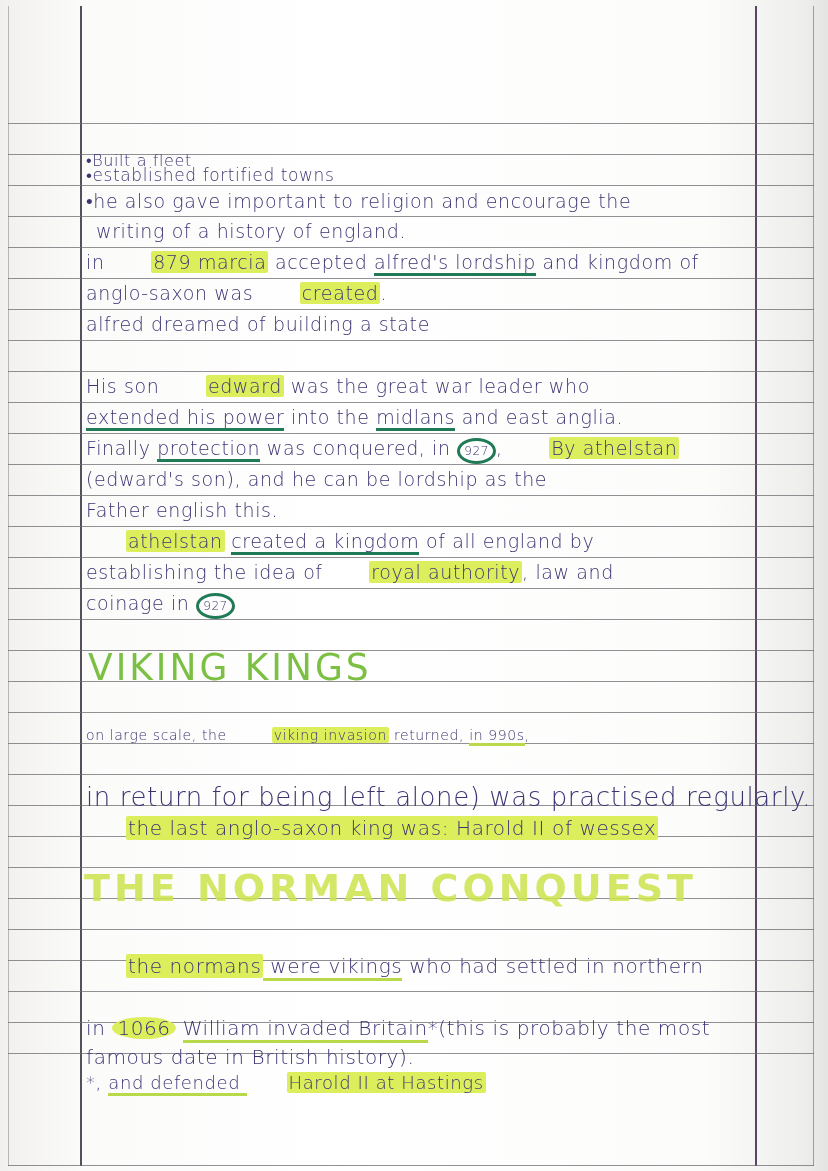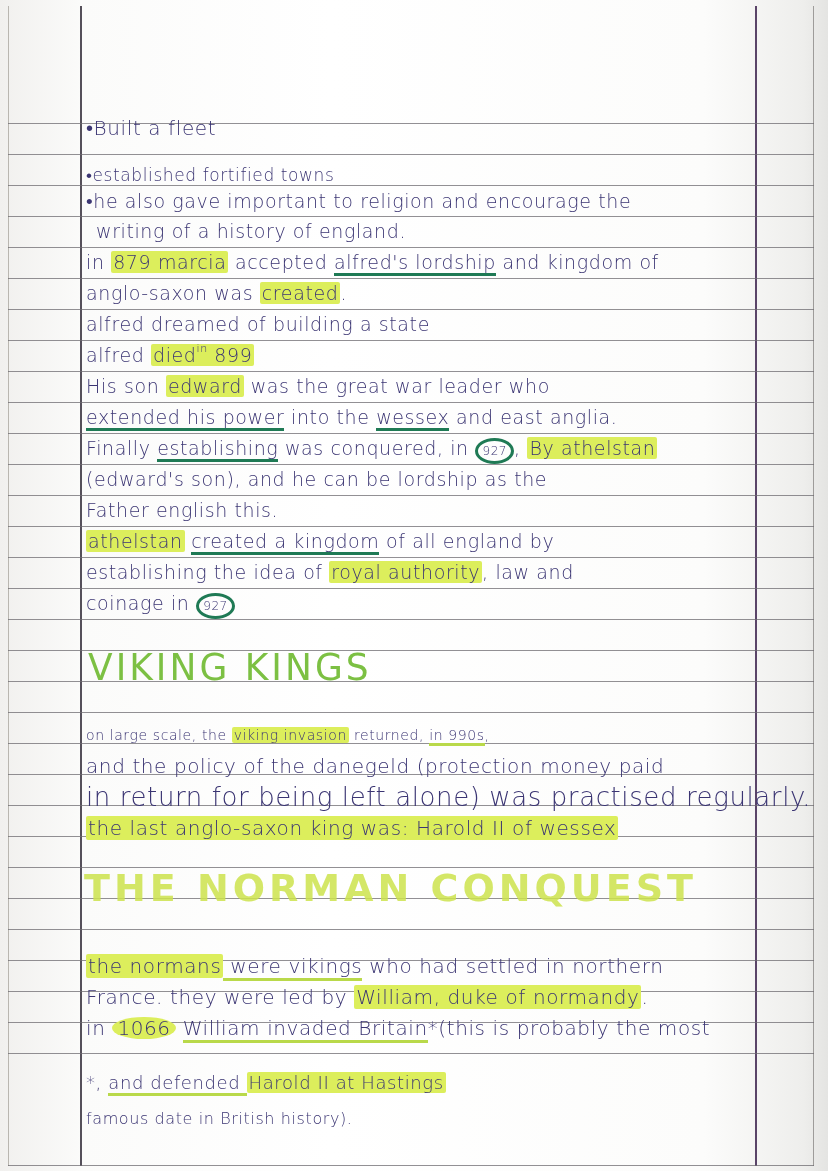--- a/index.html
+++ b/index.html
@@ -28,21 +28,21 @@
   }
   .edge-right {
     position: absolute; left: 813px; top: 6px; width: 1px; height: 1160px; background: #9e9c9a;
   }
   .line {
     position: absolute; left: 86px; white-space: nowrap;
     color: #3b3573; font-size: 19px; letter-spacing: 0.6px;
     font-family: "DejaVu Sans", sans-serif; font-weight: 300;
     line-height: 22px;
   }
-  .hl { background: #dcee5c; padding: 0 2px; border-radius: 2px; }
+  .hl { background: #dcee5c; padding: 0 2px; border-radius: 2px; margin-left: 40px; }
   .ul { border-bottom: 3px solid #1f7a55; padding-bottom: 0; }
   .ul-lime { border-bottom: 3px solid #b9d94a; }
   .circle {
     display: inline-block; border: 3px solid #1f7a55; border-radius: 50%;
     padding: 0 4px; font-size: 12px; line-height: 20px;
   }
   .circle-lime {
     display: inline-block; background: #dcee5c; border-radius: 50%;
     padding: 0 5px;
   }
@@ -93,73 +93,66 @@
   <div class="rule" style="top:836px"></div>
   <div class="rule" style="top:867px"></div>
   <div class="rule" style="top:898px"></div>
   <div class="rule" style="top:929px"></div>
   <div class="rule" style="top:960px"></div>
   <div class="rule" style="top:991px"></div>
   <div class="rule" style="top:1022px"></div>
   <div class="rule" style="top:1053px"></div>
   <div class="rule" style="top:1165px"></div>
 
-  <div class="line" style="top:117px;font-size:20px">•Built a fleet</div>
+  <div class="line" style="top:150px;font-size:16px">•Built a fleet</div>
   <div class="line" style="top:164px;font-size:17px">•established fortified towns</div>
   <div class="line" style="top:190px">•he also gave important to religion and encourage the</div>
   <div class="line" style="top:220px;left:96px">writing of a history of england.</div>
 
   <div class="line" style="top:251px">
     <span>in </span><span class="hl">879 marcia</span><span> accepted </span><span class="ul">alfred's lordship</span><span> and kingdom of</span>
   </div>
   <div class="line" style="top:282px">
     <span>anglo-saxon was </span><span class="hl">created</span><span>.</span>
   </div>
   <div class="line" style="top:313px">alfred dreamed of building a state</div>
-  <div class="line" style="top:344px">
-    <span>alfred </span><span class="hl"><span>died</span><span class="sup">in</span><span> 899</span></span>
-  </div>
   <div class="line" style="top:375px">
     <span>His son </span><span class="hl">edward</span><span> was the great war leader who</span>
   </div>
   <div class="line" style="top:406px">
-    <span class="ul">extended his power</span><span> into the </span><span class="ul">wessex</span><span> and east anglia.</span>
+    <span class="ul">extended his power</span><span> into the </span><span class="ul">midlans</span><span> and east anglia.</span>
   </div>
   <div class="line" style="top:437px">
-    <span>Finally </span><span class="ul">establishing</span><span> was conquered, in </span><span class="circle">927</span>, <span class="hl">By athelstan</span>
+    <span>Finally </span><span class="ul">protection</span><span> was conquered, in </span><span class="circle">927</span>, <span class="hl">By athelstan</span>
   </div>
   <div class="line" style="top:468px">(edward's son), and he can be lordship as the</div>
   <div class="line" style="top:499px">Father english this.</div>
   <div class="line" style="top:561px">
     <span>establishing the idea of </span><span class="hl">royal authority</span><span>, law and</span>
   </div>
   <div class="line" style="top:530px">
     <span class="hl">athelstan</span><span> </span><span class="ul">created a kingdom</span><span> of all england by</span>
   </div>
   <div class="line" style="top:592px">
     <span>coinage in </span><span class="circle">927</span>
   </div>
 
   <div class="heading-green">VIKING KINGS</div>
   <div class="line" style="top:724px;font-size:14px">
     <span>on large scale, the </span><span class="hl">viking invasion</span><span> returned, </span><span class="ul-lime">in 990s</span><span>,</span>
   </div>
-  <div class="line" style="top:755px;font-size:20px">and the policy of the danegeld (protection money paid</div>
   <div class="line" style="top:786px;font-size:26px">in return for being left alone) was practised regularly.</div>
   <div class="line" style="top:817px;font-size:20px">
     <span class="hl">the last anglo-saxon king was: Harold II of wessex</span>
   </div>
 
   <div class="heading-lime">THE NORMAN CONQUEST</div>
   <div class="line" style="top:955px;font-size:20px">
     <span class="hl">the normans</span><span class="ul-lime"> were vikings</span><span> who had settled in northern</span>
   </div>
-  <div class="line" style="top:986px;font-size:20px">
-    <span>France. they were led by </span><span class="hl">William, duke of normandy</span><span>.</span>
-  </div>
   <div class="line" style="top:1017px;font-size:20px">
     <span>in </span><span class="circle-lime">1066</span><span> </span><span class="ul-lime">William invaded Britain</span><span>*(this is probably the most</span>
   </div>
-  <div class="line" style="top:1108px;font-size:16px">famous date in British history).</div>
+  <div class="line" style="top:1046px;font-size:20px">famous date in British history).</div>
   <div class="line" style="top:1072px;font-size:18px">
     <span>*, </span><span class="ul-lime">and defended </span><span class="hl">Harold II at Hastings</span>
   </div>
 </div>
 
 </body></html>

